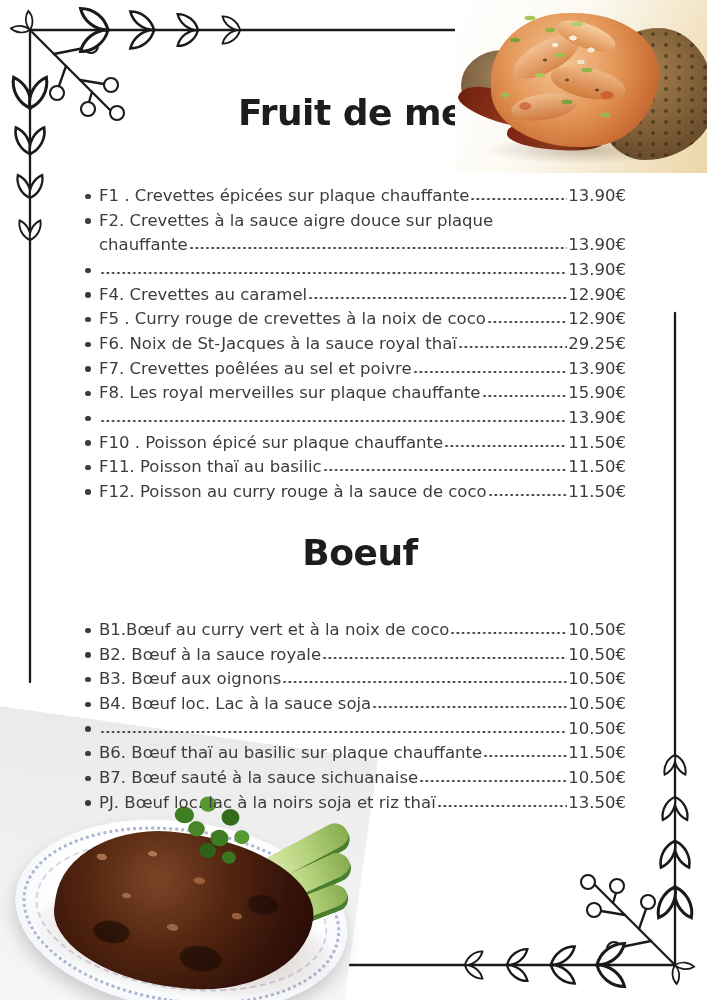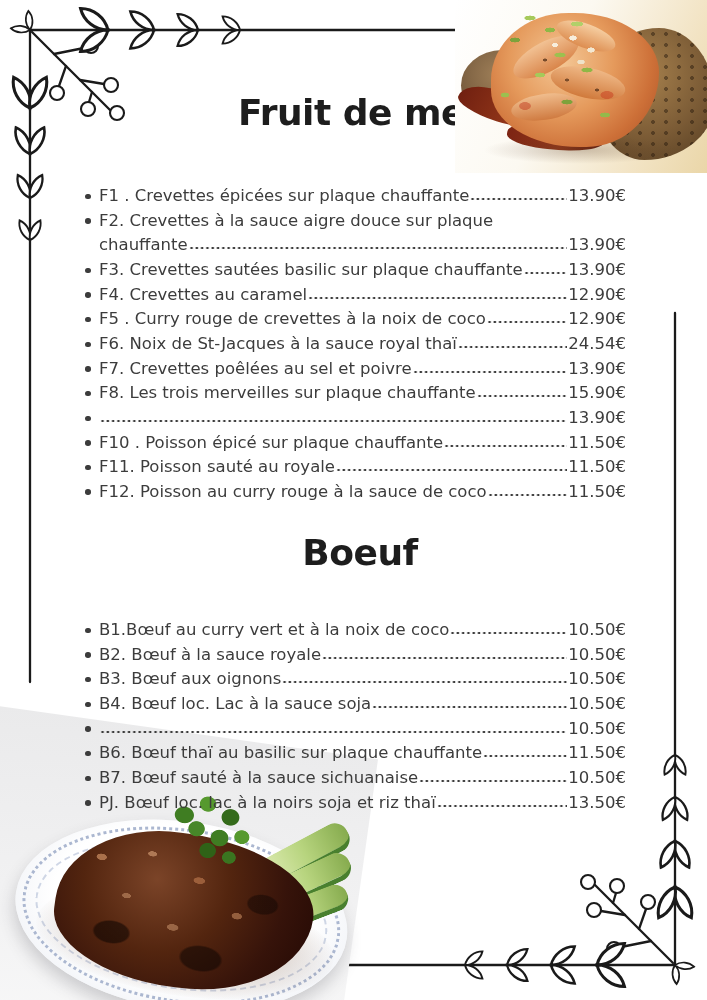--- a/index.html
+++ b/index.html
@@ -191,21 +191,20 @@
           <span class="txt">F2. Crevettes à la sauce aigre douce sur plaque</span>
         </div>
         <div class="line">
           <span class="txt">chauffante</span>
           <span class="leader"></span>
           <span class="price">13.90€</span>
         </div>
       </li>
       <li>
         <div class="line">
-          <span class="txt">F3. Crevettes sautées basilic sur plaque chauffante</span>
           <span class="leader"></span>
           <span class="price">13.90€</span>
         </div>
       </li>
       <li>
         <div class="line">
           <span class="txt">F4. Crevettes au caramel</span>
           <span class="leader"></span>
           <span class="price">12.90€</span>
         </div>
@@ -214,53 +213,53 @@
         <div class="line">
           <span class="txt">F5 . Curry rouge de crevettes à la noix de coco</span>
           <span class="leader"></span>
           <span class="price">12.90€</span>
         </div>
       </li>
       <li>
         <div class="line">
           <span class="txt">F6. Noix de St-Jacques à la sauce royal thaï</span>
           <span class="leader"></span>
-          <span class="price">24.54€</span>
+          <span class="price">29.25€</span>
         </div>
       </li>
       <li>
         <div class="line">
           <span class="txt">F7. Crevettes poêlées au sel et poivre</span>
           <span class="leader"></span>
           <span class="price">13.90€</span>
         </div>
       </li>
       <li>
         <div class="line">
-          <span class="txt">F8. Les trois merveilles sur plaque chauffante</span>
+          <span class="txt">F8. Les royal merveilles sur plaque chauffante</span>
           <span class="leader"></span>
           <span class="price">15.90€</span>
         </div>
       </li>
       <li>
         <div class="line">
           <span class="leader"></span>
           <span class="price">13.90€</span>
         </div>
       </li>
       <li>
         <div class="line">
           <span class="txt">F10 . Poisson épicé sur plaque chauffante</span>
           <span class="leader"></span>
           <span class="price">11.50€</span>
         </div>
       </li>
       <li>
         <div class="line">
-          <span class="txt">F11. Poisson sauté au royale</span>
+          <span class="txt">F11. Poisson thaï au basilic</span>
           <span class="leader"></span>
           <span class="price">11.50€</span>
         </div>
       </li>
       <li>
         <div class="line">
           <span class="txt">F12. Poisson au curry rouge à la sauce de coco</span>
           <span class="leader"></span>
           <span class="price">11.50€</span>
         </div>

